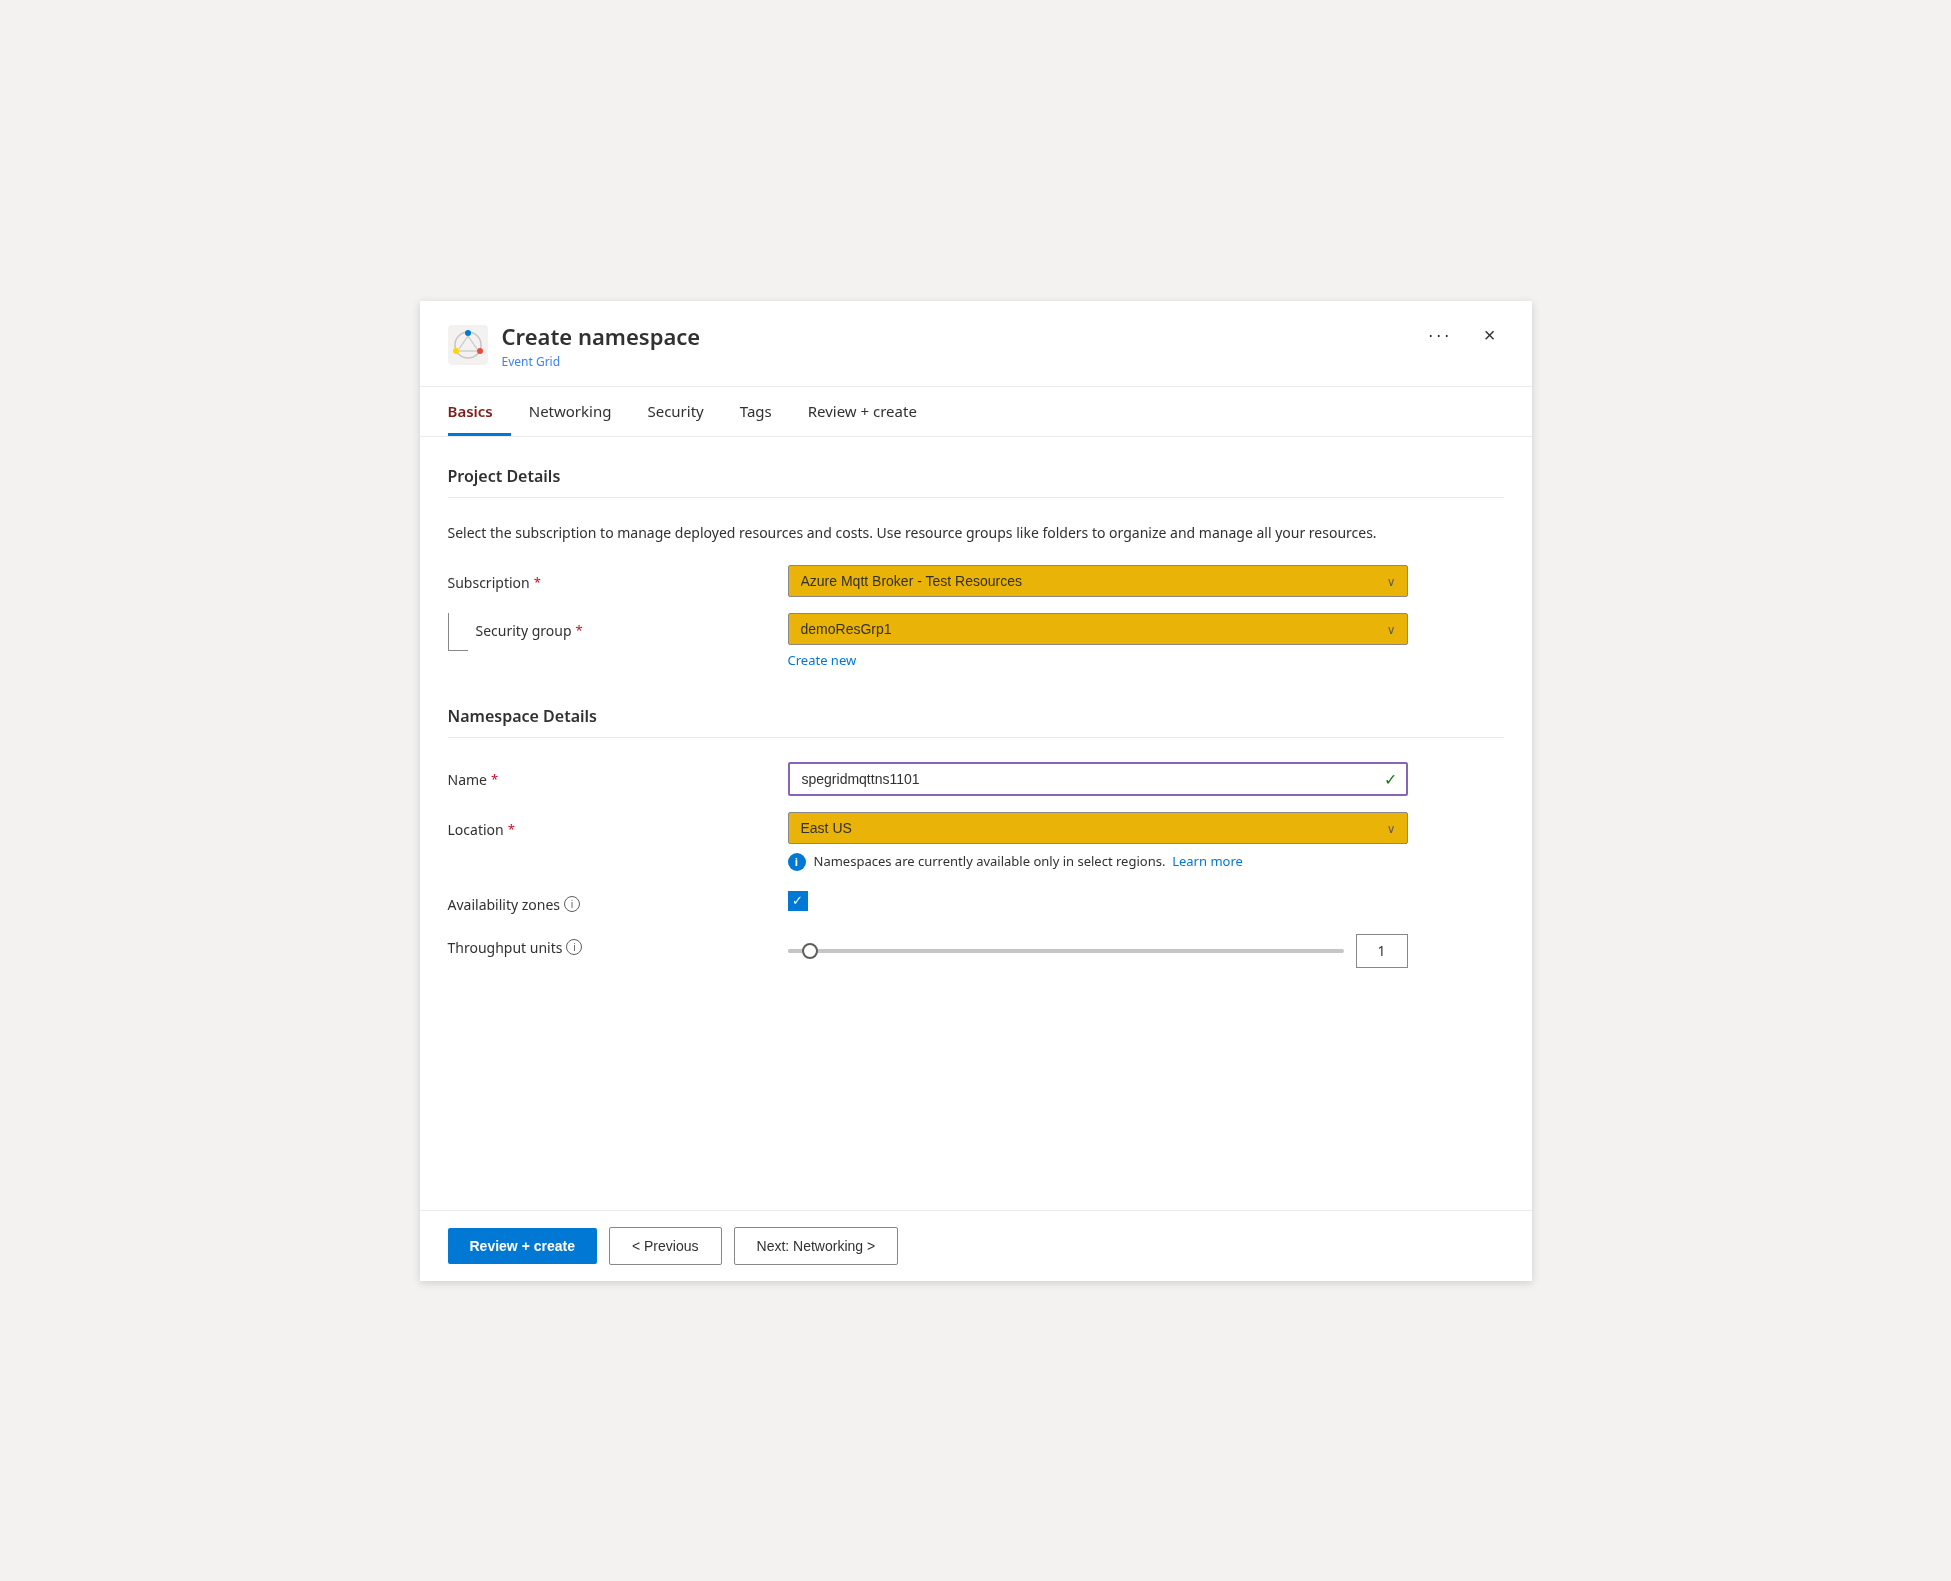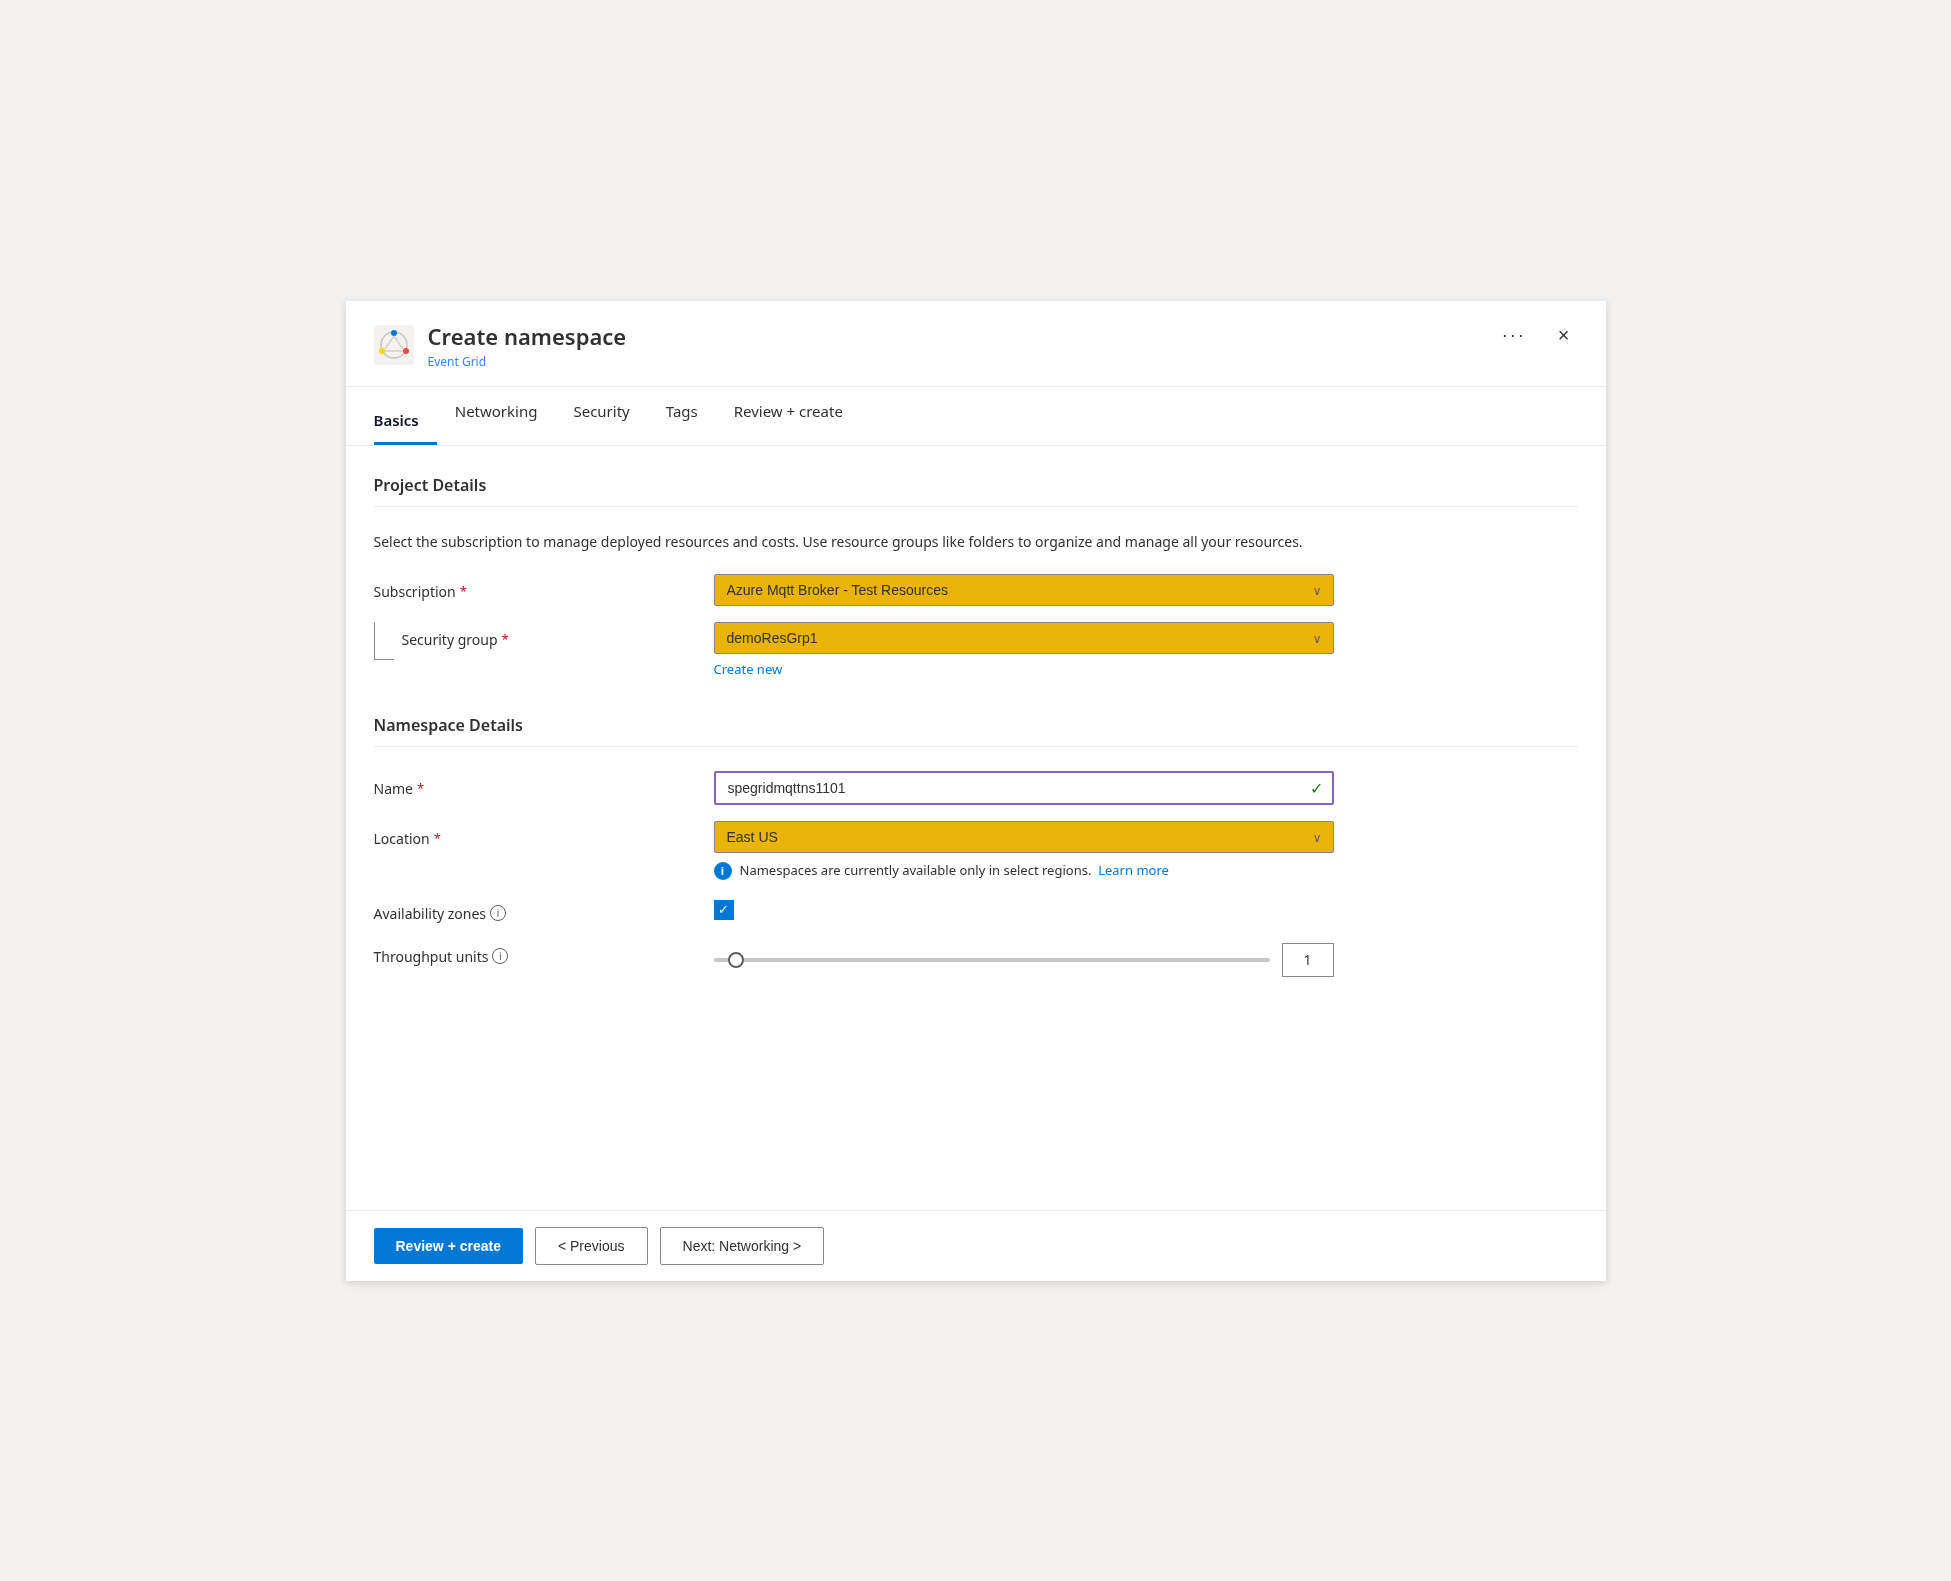--- a/index.html
+++ b/index.html
@@ -8,21 +8,21 @@
       font-size: 14px;
       color: #323130;
       background: #f3f2f1;
       display: flex;
       align-items: center;
       justify-content: center;
       min-height: 100vh;
     }
     .panel {
       background: #ffffff;
-      width: 1260px;
+      width: 1112px;
       min-height: 980px;
       position: relative;
       display: flex;
       flex-direction: column;
       box-shadow: 0 2px 8px rgba(0,0,0,0.15);
     }
     .panel-header {
       display: flex;
       align-items: flex-start;
       justify-content: space-between;
@@ -84,22 +84,21 @@
       font-size: 15px;
       cursor: pointer;
       border-bottom: 3px solid transparent;
       color: #323130;
       white-space: nowrap;
       font-weight: 400;
     }
     .tab.active {
       border-bottom: 3px solid #0078d4;
       font-weight: 600;
-      color: #0f172a;
-      margin-top: 9px;
+      color: #7f1d1d;
     }
     .tab:first-child {
       padding-left: 0;
     }
     .content {
       flex: 1;
       padding: 28px 28px 100px 28px;
       overflow-y: auto;
     }
     .section-title {

